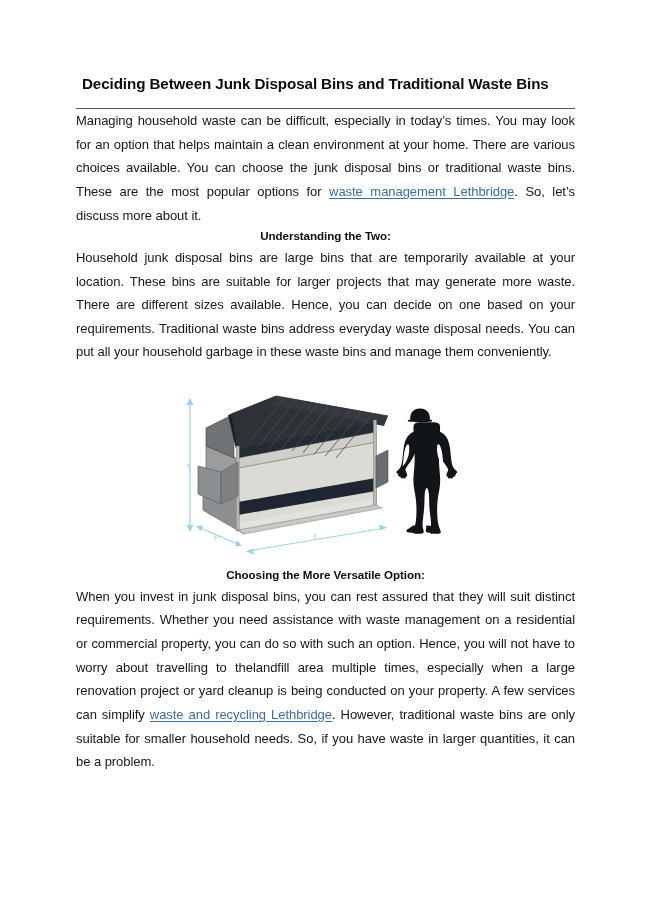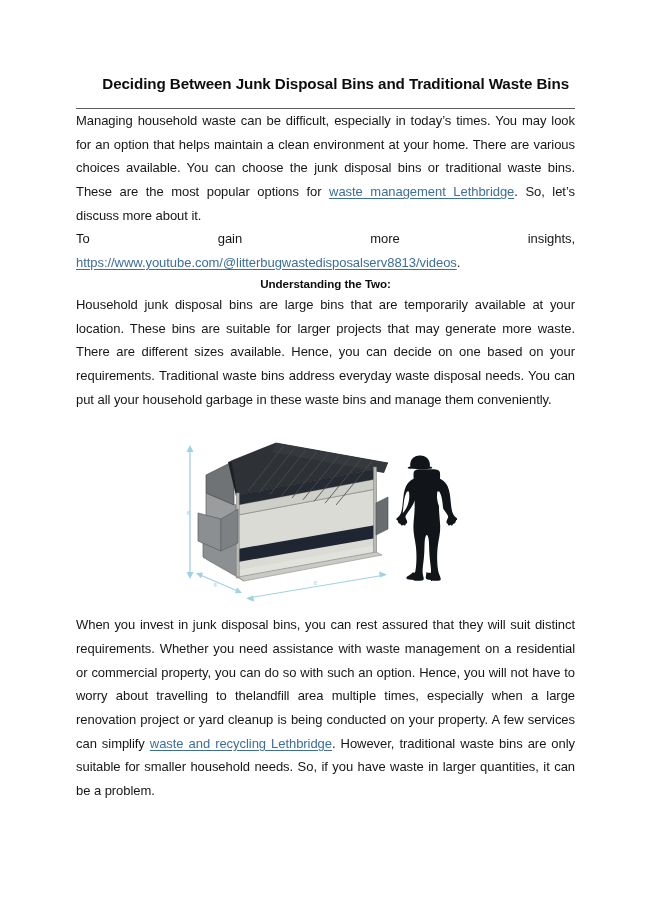--- a/index.html
+++ b/index.html
@@ -29,21 +29,21 @@
     position: absolute;
     left: 76px;
     top: 72px;
     width: 499px;
   }
 
   .doc-title {
     font-size: 15.2px;
     font-weight: bold;
     line-height: 1.58;
-    text-align: right;
+    text-align: left;
     color: #0d0d0d;
     letter-spacing: -0.1px;
     margin: 0;
     padding: 0 6px;
   }
 
   .title-rule {
     border: none;
     border-top: 1.4px solid #5c5c5c;
     margin: 12px 0 0 0;
@@ -94,21 +94,20 @@
 
 <div class="page">
   <div class="content">
 
     <h1 class="doc-title"><span>Deciding Between Junk Disposal Bins and Traditional Waste Bins</span></h1>
 
     <hr class="title-rule">
 
     <p class="body-text para-gap-lg"><span>Managing household waste can be difficult, especially in today’s times. You may look for an option that helps maintain a clean environment at your home. There are various choices available. You can choose the junk disposal bins or traditional waste bins. These are the most popular options for </span><a class="doc-link" href="#">waste management Lethbridge</a><span>. So, let’s discuss more about it.</span></p>
 
-    <p class="body-text para-gap-md"><span>To gain more insights, </span><a class="doc-link" href="#">https://www.youtube.com/@litterbugwastedisposalserv8813/videos</a><span>.</span></p>
 
     <h2 class="section-heading para-gap-md">Understanding the Two:</h2>
 
     <p class="body-text para-gap-md">Household junk disposal bins are large bins that are temporarily available at your location. These bins are suitable for larger projects that may generate more waste. There are different sizes available. Hence, you can decide on one based on your requirements. Traditional waste bins address everyday waste disposal needs. You can put all your household garbage in these waste bins and manage them conveniently.</p>
 
     <div class="figure-wrap">
       <svg width="300" height="182" viewBox="0 0 300 182" xmlns="http://www.w3.org/2000/svg">
 
         <g stroke="#9fd2e3" stroke-width="1.3" fill="none">
           <line x1="14" y1="16" x2="14" y2="146"></line>
@@ -292,18 +291,19 @@
                    c-0.5 -0.6 -0.35 -1.6 -0.15 -2.9
                    c0.2 -1.3 0.4 -2.6 0.4 -3.6
                    c1.3 0.5 4.6 0.7 7.25 0.4 Z"></path>
         </g>
 
         <path d="M231.0 60.5 c-1.7 2.9 -2.6 6.6 -3.1 10.4 c-0.5 3.8 -0.75 7.8 -1.2 11.3 c1.9 -2.0 3.5 -4.6 4.6 -7.3 c1.1 -2.7 1.7 -5.4 1.9 -7.7 c0.2 -2.3 0.1 -4.7 -0.3 -6.7 Z" fill="#ffffff"></path>
         <path d="M263.3 60.5 c1.7 2.9 2.6 6.6 3.1 10.4 c0.5 3.8 0.75 7.8 1.2 11.3 c-1.9 -2.0 -3.5 -4.6 -4.6 -7.3 c-1.1 -2.7 -1.7 -5.4 -1.9 -7.7 c-0.2 -2.3 -0.1 -4.7 0.3 -6.7 Z" fill="#ffffff"></path>
       </svg>
     </div>
 
+    <h2 class="section-heading para-gap-lg">Choosing the More Versatile Option:</h2>
 
     <p class="body-text para-gap-md"><span>When you invest in junk disposal bins, you can rest assured that they will suit distinct requirements. Whether you need assistance with waste management on a residential or commercial property, you can do so with such an option. Hence, you will not have to worry about travelling to thelandfill area multiple times, especially when a large renovation project or yard cleanup is being conducted on your property.  A few services can simplify </span><a class="doc-link" href="#">waste and recycling Lethbridge</a><span>. However, traditional waste bins are only suitable for smaller household needs. So, if you have waste in larger quantities, it can be a problem.</span></p>
 
 
   </div>
 </div>
 
 </body></html>

